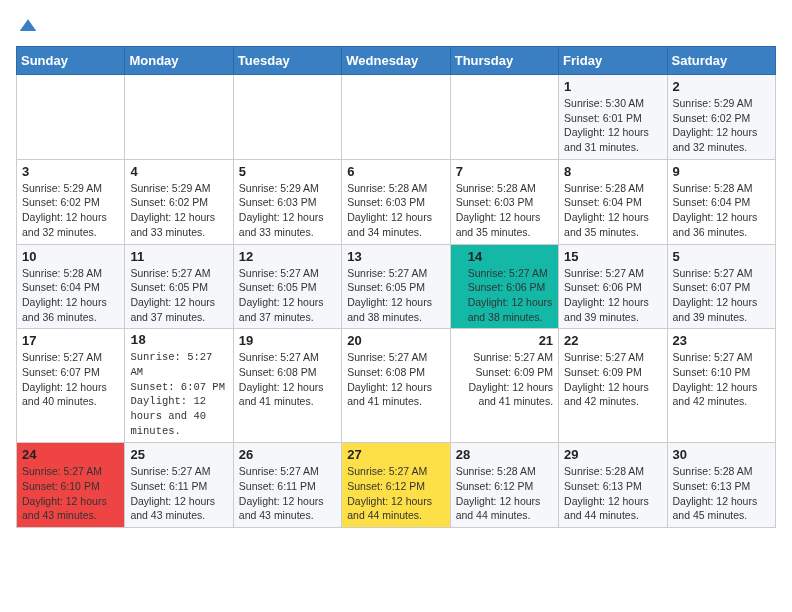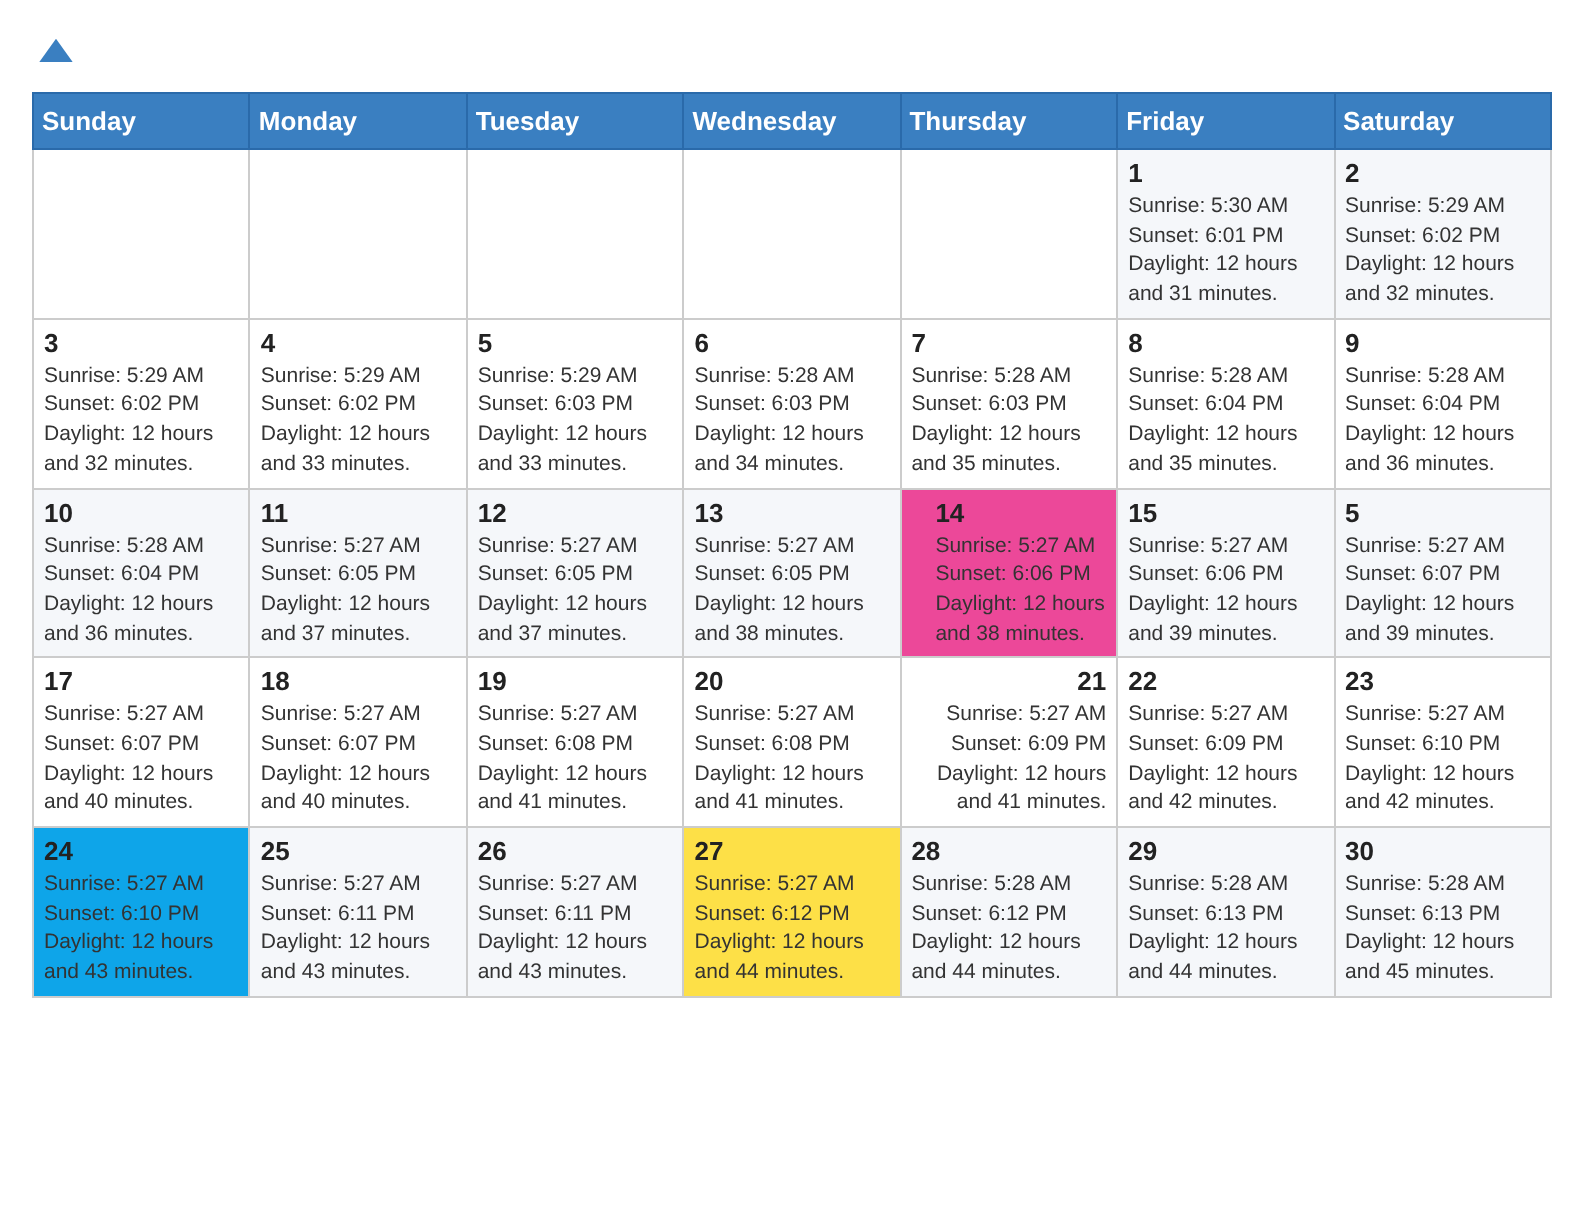--- a/index.html
+++ b/index.html
@@ -182,39 +182,39 @@
           <div class="day-info">Sunrise: 5:27 AM<br>Sunset: 6:05 PM<br><span style="font-weight: normal;">Daylight: 12 hours and 37 minutes.</span></div>
         </td>
         <td style="background: rgb(245, 247, 250);">
           <span class="day-number">12</span>
           <div class="day-info">Sunrise: 5:27 AM<br>Sunset: 6:05 PM<br><span style="font-weight: normal;">Daylight: 12 hours and 37 minutes.</span></div>
         </td>
         <td style="background: rgb(245, 247, 250);">
           <span class="day-number">13</span>
           <div class="day-info">Sunrise: 5:27 AM<br>Sunset: 6:05 PM<br><span style="font-weight: normal;">Daylight: 12 hours and 38 minutes.</span></div>
         </td>
-        <td style="background: #ec4899; padding-left: 17px;">
+        <td style="background: #14b8a6; padding-left: 17px;">
           <span class="day-number">14</span>
           <div class="day-info">Sunrise: 5:27 AM<br>Sunset: 6:06 PM<br><span style="font-weight: normal;">Daylight: 12 hours and 38 minutes.</span></div>
         </td>
         <td style="background: rgb(245, 247, 250);">
           <span class="day-number">15</span>
           <div class="day-info">Sunrise: 5:27 AM<br>Sunset: 6:06 PM<br><span style="font-weight: normal;">Daylight: 12 hours and 39 minutes.</span></div>
         </td>
         <td style="background: rgb(245, 247, 250);">
           <span class="day-number">5</span>
           <div class="day-info">Sunrise: 5:27 AM<br>Sunset: 6:07 PM<br><span style="font-weight: normal;">Daylight: 12 hours and 39 minutes.</span></div>
         </td>
       </tr>
       <tr>
         <td style="background: rgb(255, 255, 255);">
           <span class="day-number">17</span>
           <div class="day-info">Sunrise: 5:27 AM<br>Sunset: 6:07 PM<br><span style="font-weight: normal;">Daylight: 12 hours and 40 minutes.</span></div>
         </td>
-        <td style="background: rgb(255, 255, 255);">
+        <td style="background: rgb(255, 255, 255); font-family: Liberation Mono, monospace;">
           <span class="day-number">18</span>
           <div class="day-info">Sunrise: 5:27 AM<br>Sunset: 6:07 PM<br><span style="font-weight: normal;">Daylight: 12 hours and 40 minutes.</span></div>
         </td>
         <td style="background: rgb(255, 255, 255);">
           <span class="day-number">19</span>
           <div class="day-info">Sunrise: 5:27 AM<br>Sunset: 6:08 PM<br><span style="font-weight: normal;">Daylight: 12 hours and 41 minutes.</span></div>
         </td>
         <td style="background: rgb(255, 255, 255);">
           <span class="day-number">20</span>
           <div class="day-info">Sunrise: 5:27 AM<br>Sunset: 6:08 PM<br><span style="font-weight: normal;">Daylight: 12 hours and 41 minutes.</span></div>
@@ -226,21 +226,21 @@
         <td style="background: rgb(255, 255, 255);">
           <span class="day-number">22</span>
           <div class="day-info">Sunrise: 5:27 AM<br>Sunset: 6:09 PM<br><span style="font-weight: normal;">Daylight: 12 hours and 42 minutes.</span></div>
         </td>
         <td style="background: rgb(255, 255, 255);">
           <span class="day-number">23</span>
           <div class="day-info">Sunrise: 5:27 AM<br>Sunset: 6:10 PM<br><span style="font-weight: normal;">Daylight: 12 hours and 42 minutes.</span></div>
         </td>
       </tr>
       <tr>
-        <td style="background: #0ea5e9;">
+        <td style="background: #ef4444;">
           <span class="day-number">24</span>
           <div class="day-info">Sunrise: 5:27 AM<br>Sunset: 6:10 PM<br><span style="font-weight: normal;">Daylight: 12 hours and 43 minutes.</span></div>
         </td>
         <td style="background: rgb(245, 247, 250);">
           <span class="day-number">25</span>
           <div class="day-info">Sunrise: 5:27 AM<br>Sunset: 6:11 PM<br><span style="font-weight: normal;">Daylight: 12 hours and 43 minutes.</span></div>
         </td>
         <td style="background: rgb(245, 247, 250);">
           <span class="day-number">26</span>
           <div class="day-info">Sunrise: 5:27 AM<br>Sunset: 6:11 PM<br><span style="font-weight: normal;">Daylight: 12 hours and 43 minutes.</span></div>

